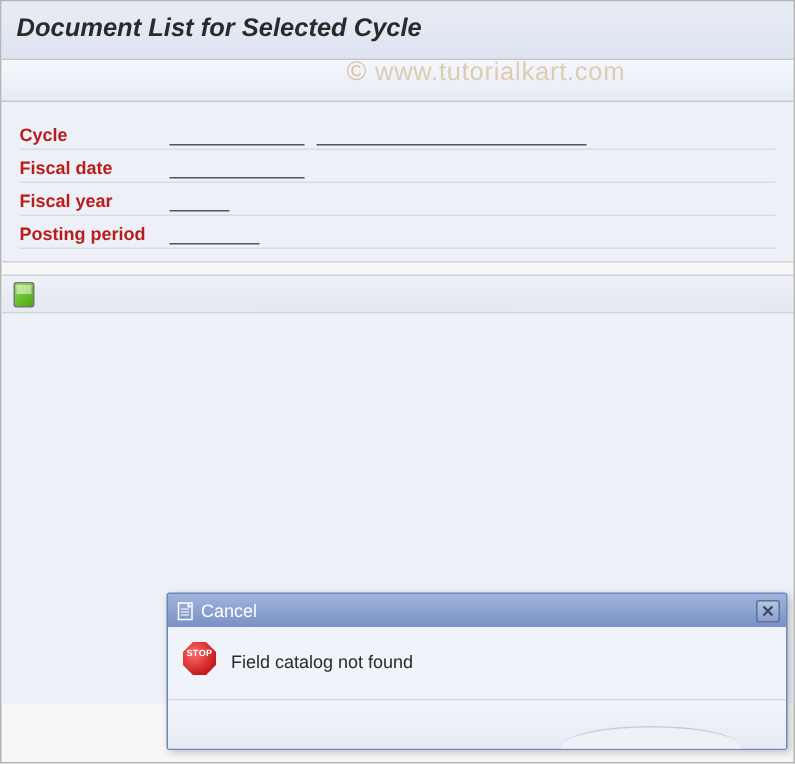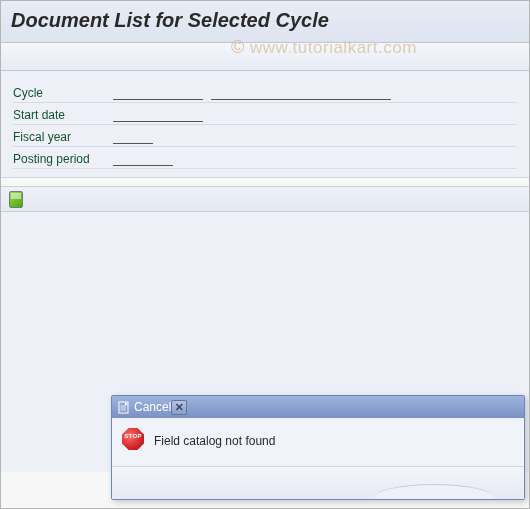--- a/index.html
+++ b/index.html
@@ -14,21 +14,21 @@
       overflow: hidden;
     }
     .title-bar {
       background: linear-gradient(to bottom, #e8ecf4 0%, #dde4f0 100%);
       padding: 8px 10px 10px 10px;
       border-bottom: 1px solid #c0c6d4;
     }
     .title-bar .title {
       font-style: italic;
       font-weight: bold;
-      font-size: 20px;
+      font-size: 17px;
       color: #2a2a2a;
     }
     .toolbar-spacer {
       height: 28px;
       background: linear-gradient(to bottom, #f5f7fb, #e6ebf4);
       border-bottom: 1px solid #c0c6d4;
     }
     .form-area {
       background: #edf0f6;
       padding: 12px 12px 6px 12px;
@@ -36,22 +36,23 @@
     }
     .form-row {
       display: flex;
       align-items: flex-end;
       height: 20px;
       border-bottom: 1px solid #d8dbe4;
       margin-bottom: 2px;
     }
     .form-row .label {
       width: 100px;
-      color: #14532d;
+      color: #b91c1c;
       padding-bottom: 2px;
+      font-weight: bold;
     }
     .underline-field {
       border: none;
       border-bottom: 1px solid #555;
       background: transparent;
       height: 14px;
       margin-bottom: 2px;
       margin-right: 8px;
       outline: none;
       font-size: 12px;
@@ -111,21 +112,21 @@
       border: 1px solid #6f87b9;
       background: #f0f3f9;
       box-shadow: 2px 2px 6px rgba(0,0,0,0.2);
       border-radius: 2px;
     }
     .dialog-title {
       height: 22px;
       background: linear-gradient(to bottom, #9fb4dd 0%, #7991c4 100%);
       display: flex;
       align-items: center;
-      justify-content: flex-start;
+      justify-content: space-between;
       padding: 0 4px 0 6px;
       color: #fff;
     }
     .dialog-title .t-left {
       display: flex;
       align-items: center;
       gap: 4px;
       font-size: 12px;
     }
     .doc-icon {
@@ -208,21 +209,21 @@
   <span class="c">©</span> <span>www.tutorialkart.com</span>
 </div>
 
 <div class="form-area">
   <div class="form-row">
     <div class="label">Cycle</div>
     <input class="underline-field w90" value="" style="">
     <input class="underline-field w180" value="" style="">
   </div>
   <div class="form-row">
-    <div class="label">Start date</div>
+    <div class="label">Fiscal date</div>
     <input class="underline-field w90" value="" style="">
   </div>
   <div class="form-row">
     <div class="label">Fiscal year</div>
     <input class="underline-field w40" value="" style="">
   </div>
   <div class="form-row">
     <div class="label">Posting period</div>
     <input class="underline-field w60" value="" style="">
   </div>

